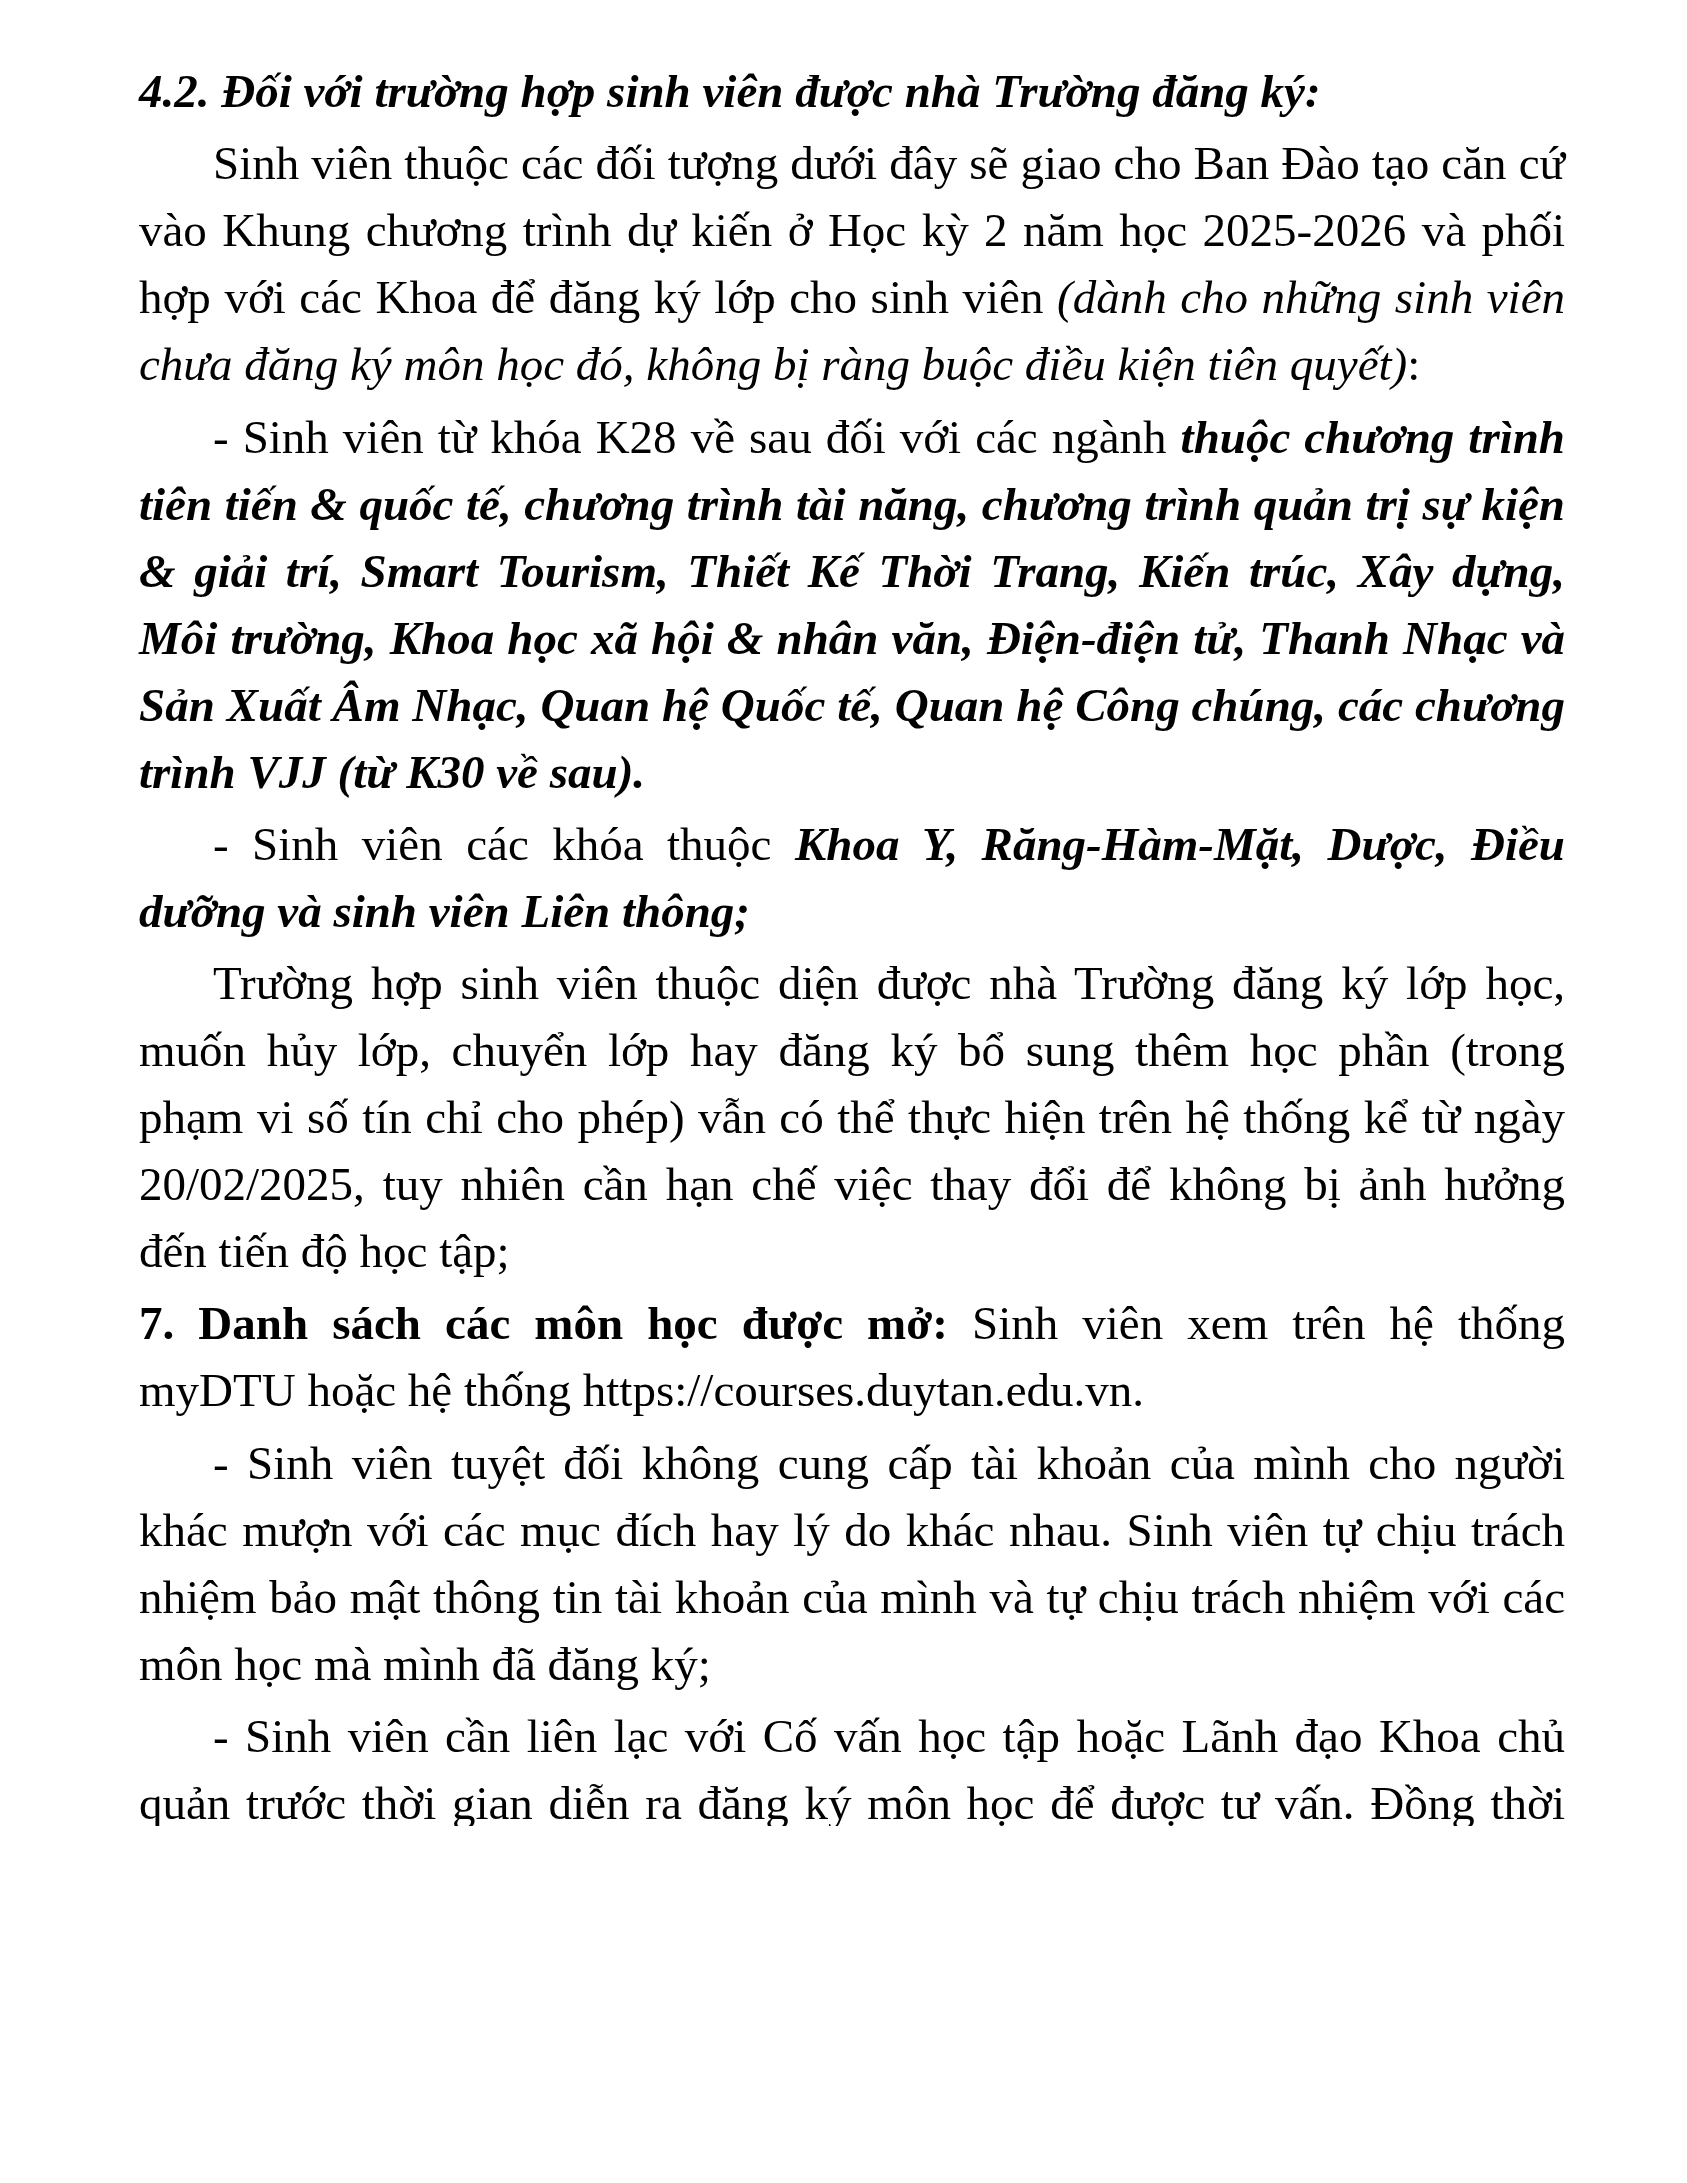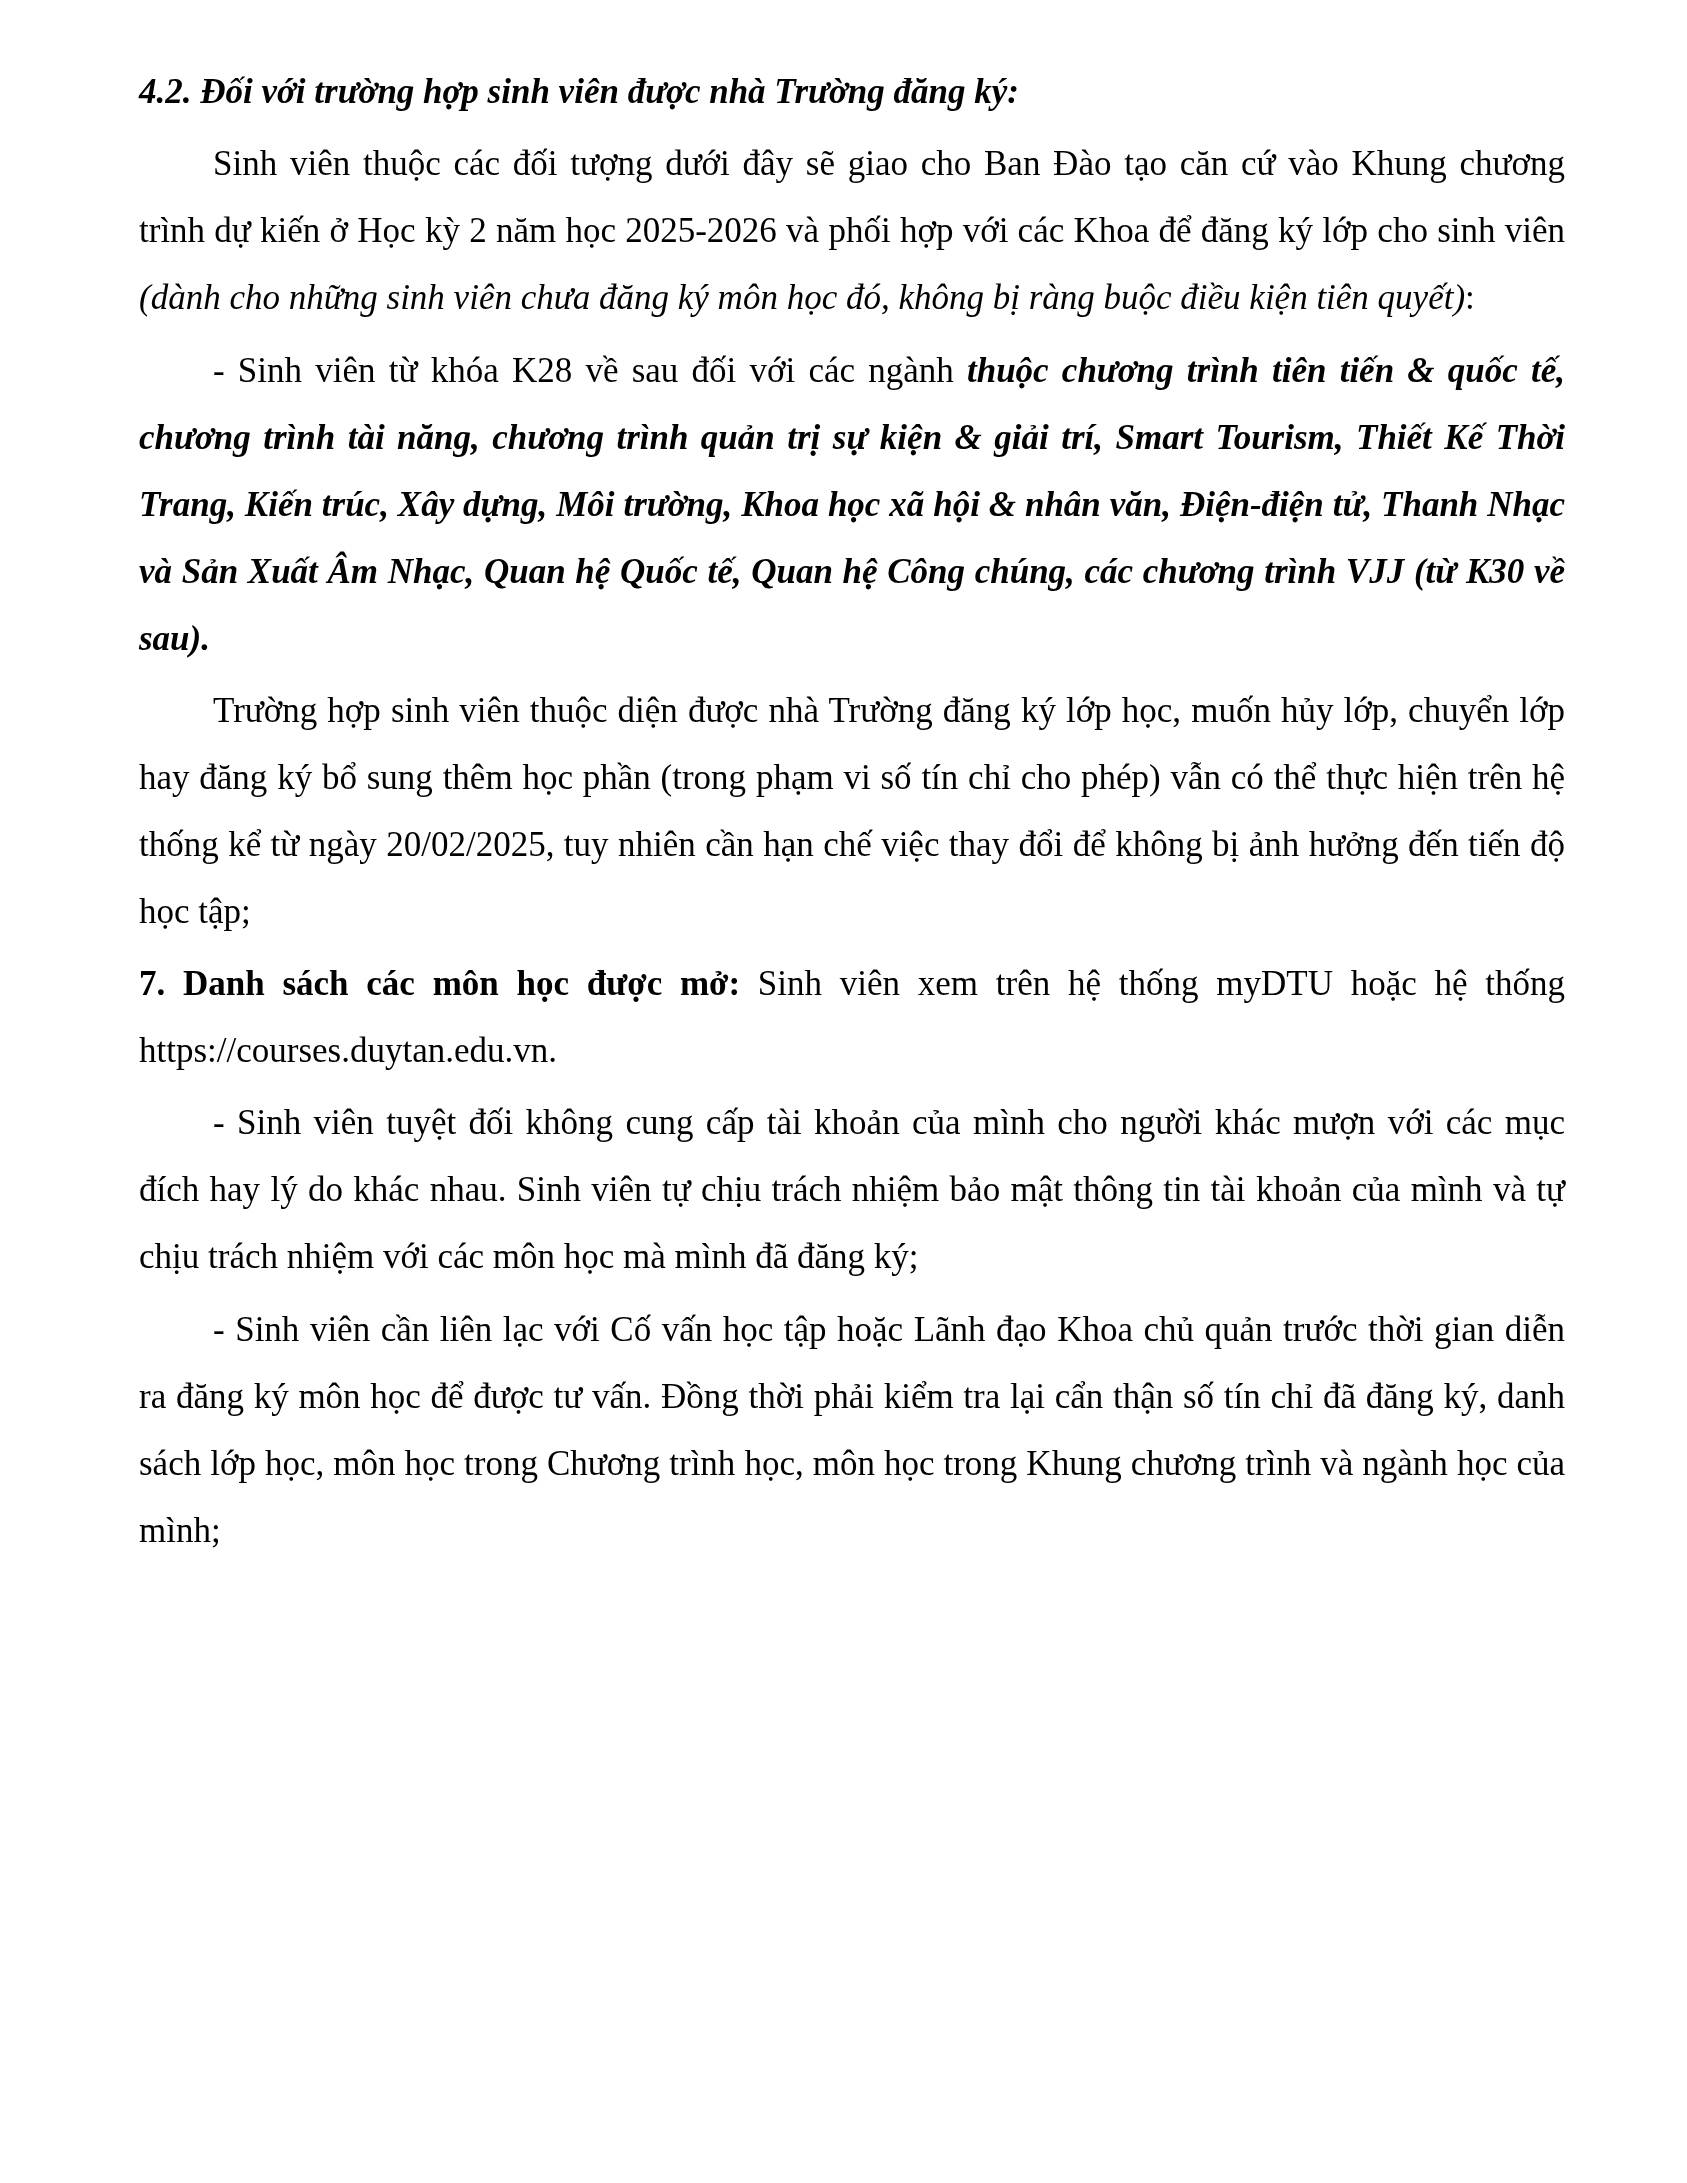--- a/index.html
+++ b/index.html
@@ -8,21 +8,21 @@
     background: #ffffff;
   }
   .page {
     position: relative;
     width: 1687px;
     height: 1826px;
     background: #ffffff;
     box-sizing: border-box;
     padding: 58px 122px 0 139px;
     font-family: "Liberation Serif", "DejaVu Serif", serif;
-    font-size: 35px;
+    font-size: 47px;
     line-height: 67px;
     color: #000000;
     overflow: hidden;
   }
   .para {
     margin: 0 0 5.3px 0;
     text-align: justify;
   }
   .para.indent {
     text-indent: 74px;
@@ -31,19 +31,20 @@
   .i { font-style: italic; }
 </style>
 </head>
 <body>
 
 <div class="page">
   <div>
       <p class="para"><span class="b i">4.2. Đối với trường hợp sinh viên được nhà Trường đăng ký:</span></p>
       <p class="para indent"><span>Sinh viên thuộc các đối tượng dưới đây sẽ giao cho Ban Đào tạo căn cứ vào Khung chương trình dự kiến ở Học kỳ 2 năm học 2025-2026 và phối hợp với các Khoa để đăng ký lớp cho sinh viên </span><span class="i">(dành cho những sinh viên chưa đăng ký môn học đó, không bị ràng buộc điều kiện tiên quyết)</span><span>:</span></p>
       <p class="para indent"><span>- Sinh viên từ khóa K28 về sau đối với các ngành </span><span class="b i">thuộc chương trình tiên tiến &amp; quốc tế, chương trình tài năng, chương trình quản trị sự kiện &amp; giải trí, Smart Tourism, Thiết Kế Thời Trang, Kiến trúc, Xây dựng, Môi trường, Khoa học xã hội &amp; nhân văn, Điện-điện tử, Thanh Nhạc và Sản Xuất Âm Nhạc, Quan hệ Quốc tế, Quan hệ Công chúng, các chương trình VJJ (từ K30 về sau).</span></p>
+      <p class="para indent"><span>- Sinh viên các khóa thuộc </span><span class="b i">Khoa Y, Răng-Hàm-Mặt, Dược, Điều dưỡng và sinh viên Liên thông;</span></p>
       <p class="para indent"><span>Trường hợp sinh viên thuộc diện được nhà Trường đăng ký lớp học, muốn hủy lớp, chuyển lớp hay đăng ký bổ sung thêm học phần (trong phạm vi số tín chỉ cho phép) vẫn có thể thực hiện trên hệ thống kể từ ngày 20/02/2025, tuy nhiên cần hạn chế việc thay đổi để không bị ảnh hưởng đến tiến độ học tập;</span></p>
       <p class="para"><span class="b">7. Danh sách các môn học được mở:</span><span> Sinh viên xem trên hệ thống myDTU hoặc hệ thống </span><span>https://courses.duytan.edu.vn.</span></p>
       <p class="para indent"><span>- Sinh viên tuyệt đối không cung cấp tài khoản của mình cho người khác mượn với các mục đích hay lý do khác nhau. Sinh viên tự chịu trách nhiệm bảo mật thông tin tài khoản của mình và tự chịu trách nhiệm với các môn học mà mình đã đăng ký;</span></p>
       <p class="para indent"><span>- Sinh viên cần liên lạc với Cố vấn học tập hoặc Lãnh đạo Khoa chủ quản trước thời gian diễn ra đăng ký môn học để được tư vấn. Đồng thời phải kiểm tra lại cẩn thận số tín chỉ đã đăng ký, danh sách lớp học, môn học trong Chương trình học, môn học trong Khung chương trình và ngành học của mình;</span></p>
     </div>
 </div>
 
 
 </body></html>

